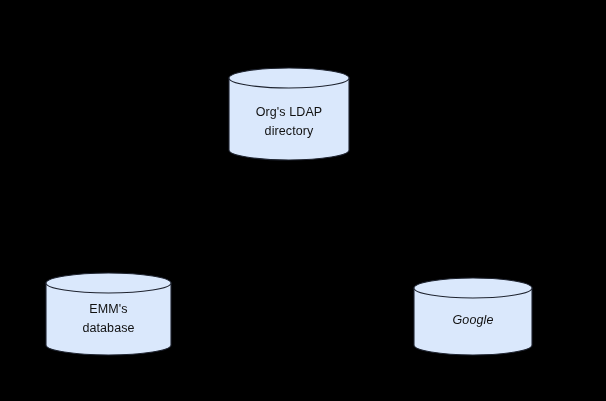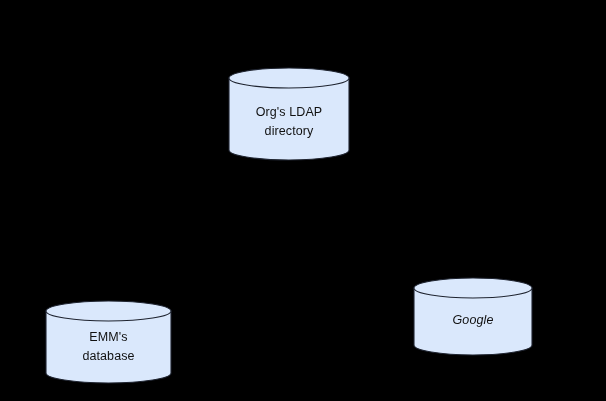--- a/index.html
+++ b/index.html
@@ -53,21 +53,21 @@
 
   <div class="cylinder" style="left:228px; top:68px; width:122px; height:92px;">
     <svg class="cyl-svg" viewBox="0 0 122 92" preserveAspectRatio="none">
       <path d="M1,10 L1,82 A60,10 0 0 0 121,82 L121,10 Z" fill="#dae8fc" stroke="#1f2430" stroke-width="1.1"></path>
       <ellipse cx="61" cy="10" rx="60" ry="10" fill="#dae8fc" stroke="#1f2430" stroke-width="1.1"></ellipse>
     </svg>
     <div class="cyl-label" style="top:35px;">Org's LDAP
 directory</div>
   </div>
 
-  <div class="cylinder" style="left:45px; top:273px; width:127px; height:82px;margin-top:28px;">
+  <div class="cylinder" style="left:45px; top:273px; width:127px; height:82px;">
     <svg class="cyl-svg" viewBox="0 0 127 82" preserveAspectRatio="none">
       <path d="M1,10 L1,72 A62.5,10 0 0 0 126,72 L126,10 Z" fill="#dae8fc" stroke="#1f2430" stroke-width="1.1"></path>
       <ellipse cx="63.5" cy="10" rx="62.5" ry="10" fill="#dae8fc" stroke="#1f2430" stroke-width="1.1"></ellipse>
     </svg>
     <div class="cyl-label" style="top:27px;">EMM's
 database</div>
   </div>
 
   <div class="cylinder" style="left:413px; top:278px; width:120px; height:77px;">
     <svg class="cyl-svg" viewBox="0 0 120 77" preserveAspectRatio="none">

